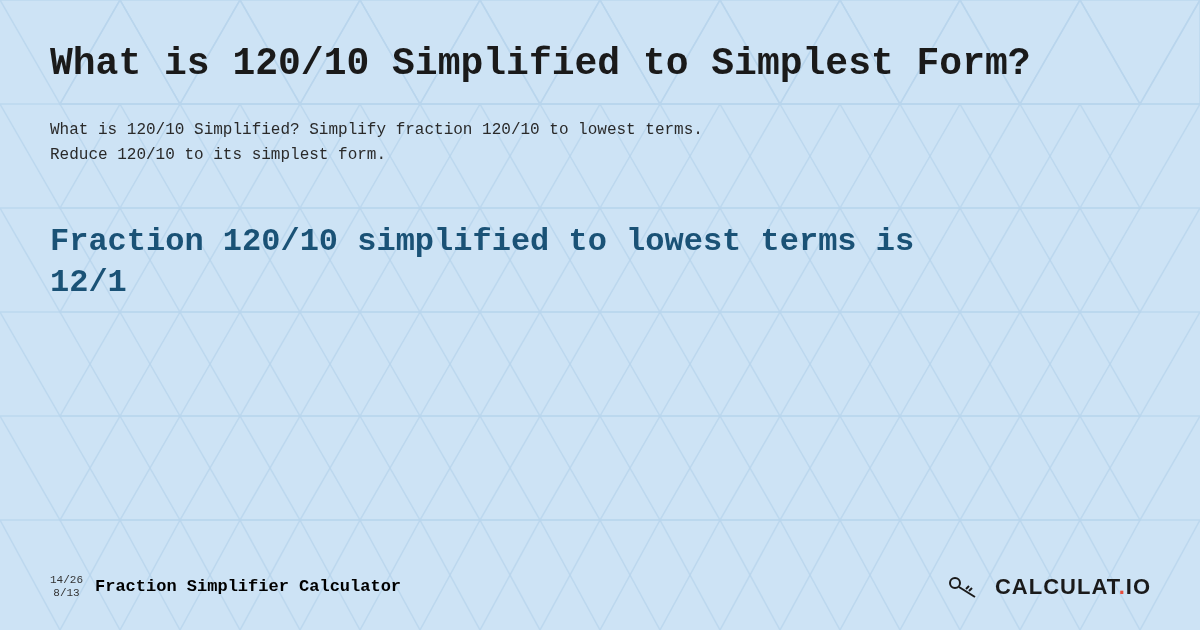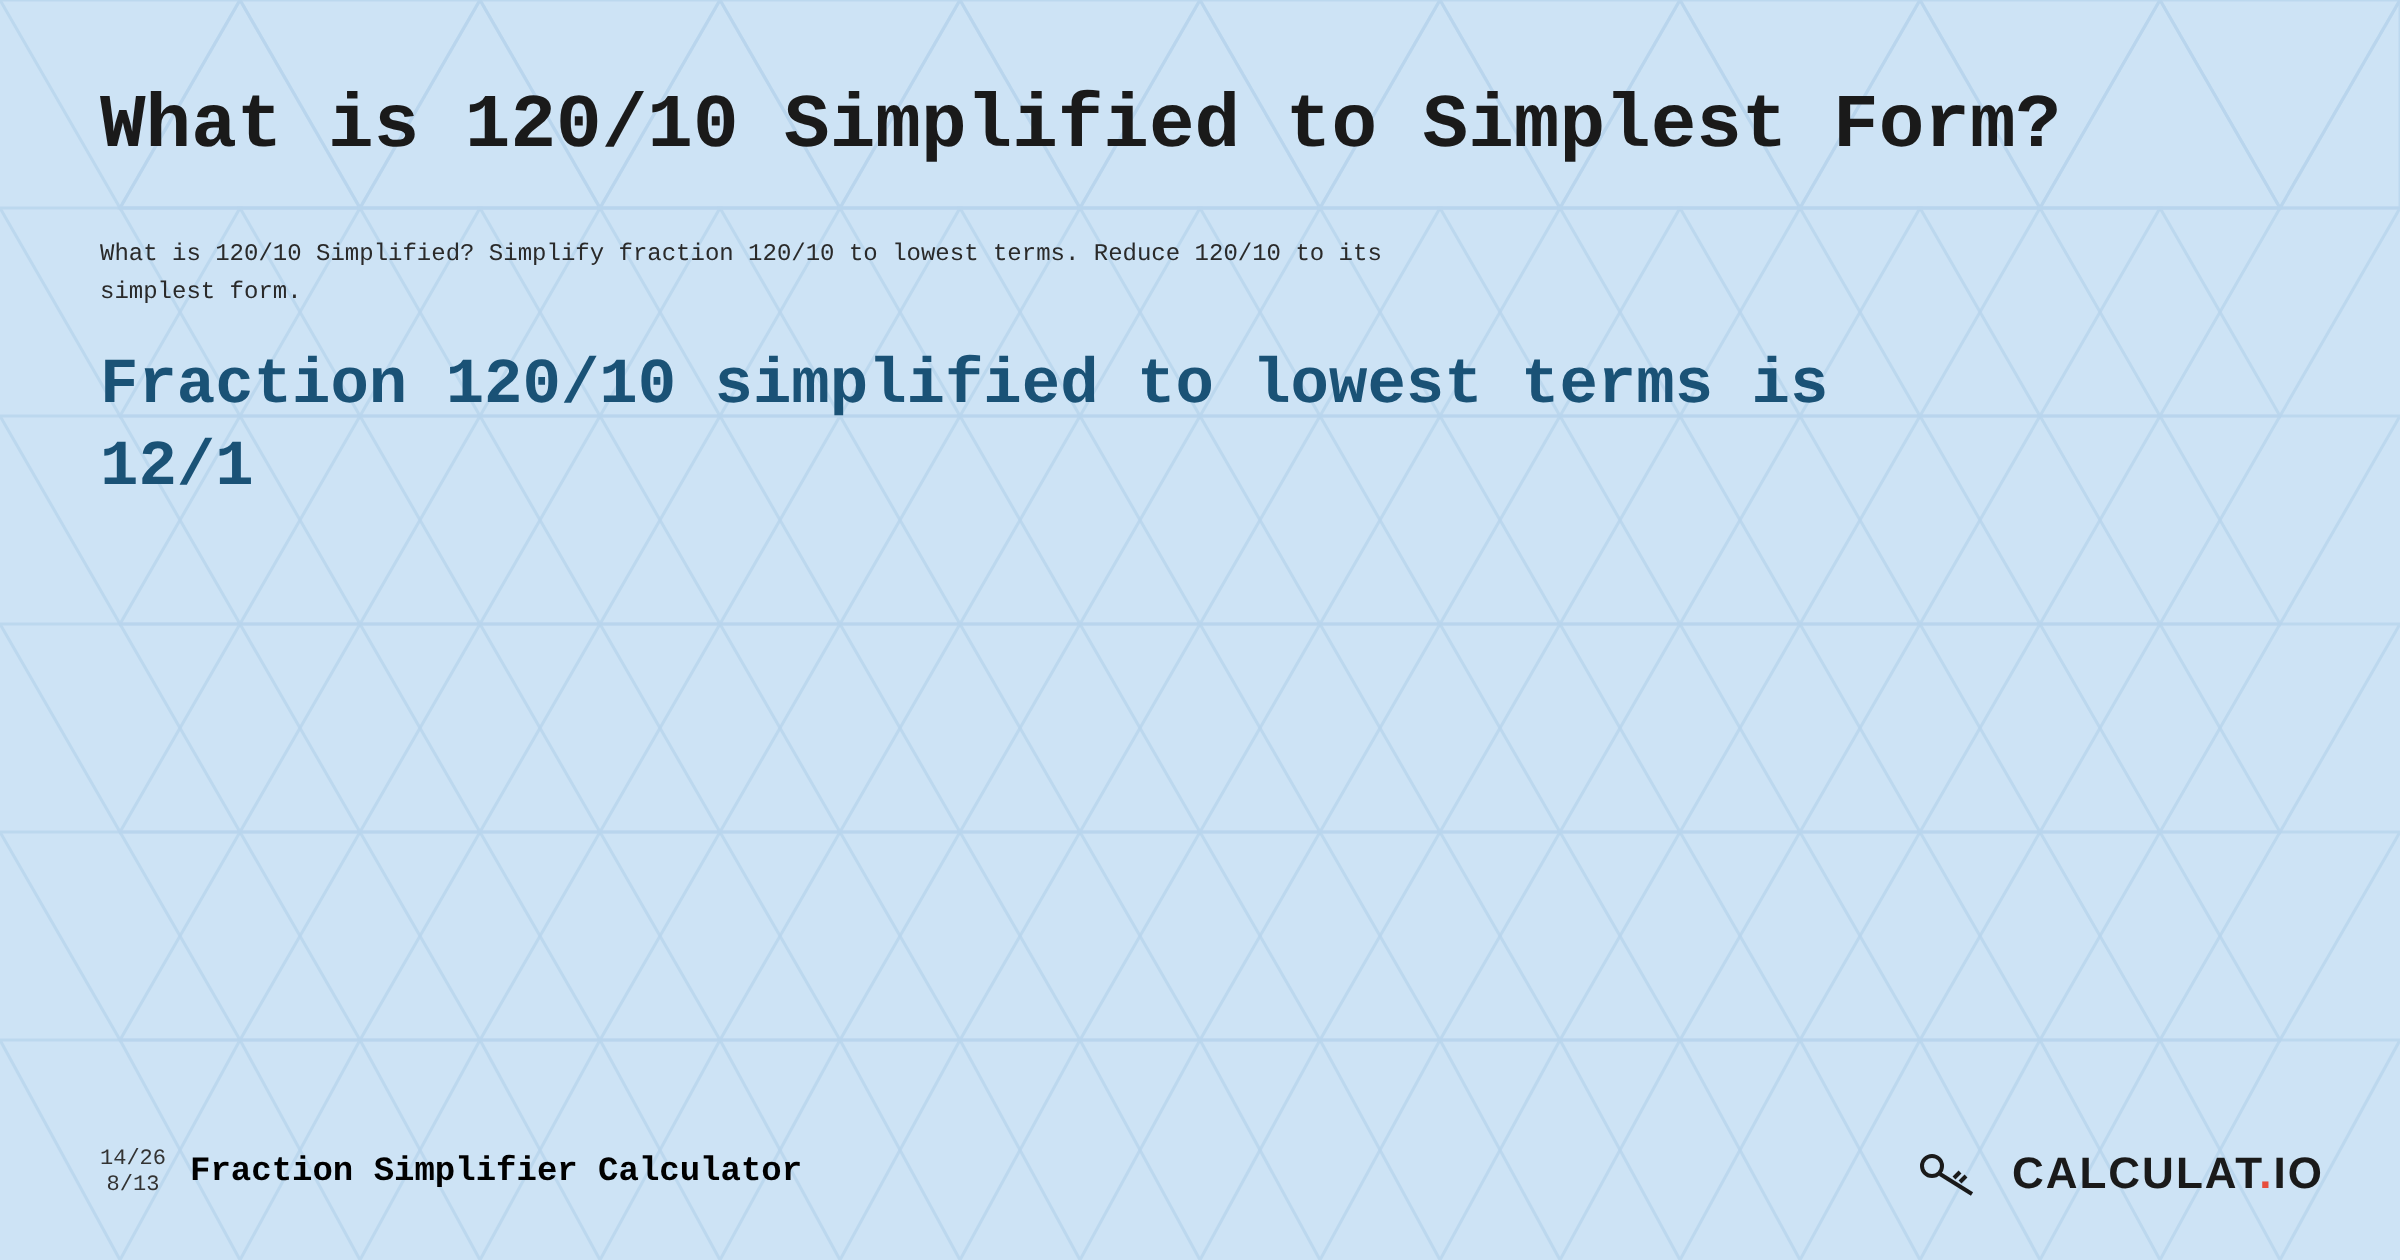--- a/index.html
+++ b/index.html
@@ -23,45 +23,46 @@
       top: 0;
       left: 0;
       width: 100%;
       height: 100%;
       z-index: 0;
     }
 
     .content {
       position: relative;
       z-index: 1;
-      padding: 40px 38px 30px 50px;
+      padding: 40px 49px 30px 50px;
       height: 100%;
       display: flex;
       flex-direction: column;
     }
 
     .main-title {
       font-size: 38px;
       font-weight: bold;
       color: #1a1a1a;
       line-height: 1.25;
       margin-bottom: 30px;
       font-family: 'Courier New', Courier, monospace;
     }
 
     .description {
-      font-size: 12px;
+      font-size: 16px;
       color: #2a2a2a;
       line-height: 1.6;
+      margin-bottom: 50px;
       font-family: 'Courier New', Courier, monospace;
       max-width: 700px;
     }
 
     .result-section {
-      margin-top: 16px;
+      margin-top: 2px;
     }
 
     .result-title {
       font-size: 32px;
       font-weight: bold;
       color: #1a5276;
       line-height: 1.3;
       font-family: 'Courier New', Courier, monospace;
       max-width: 900px;
     }

